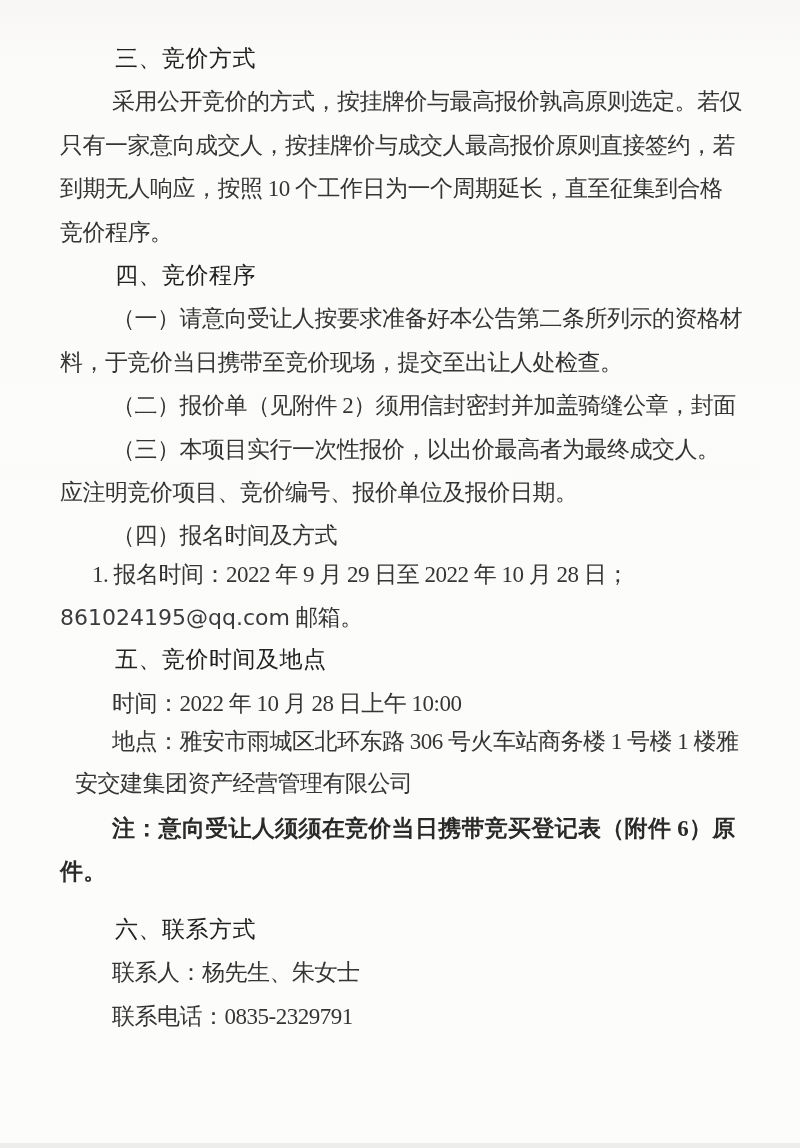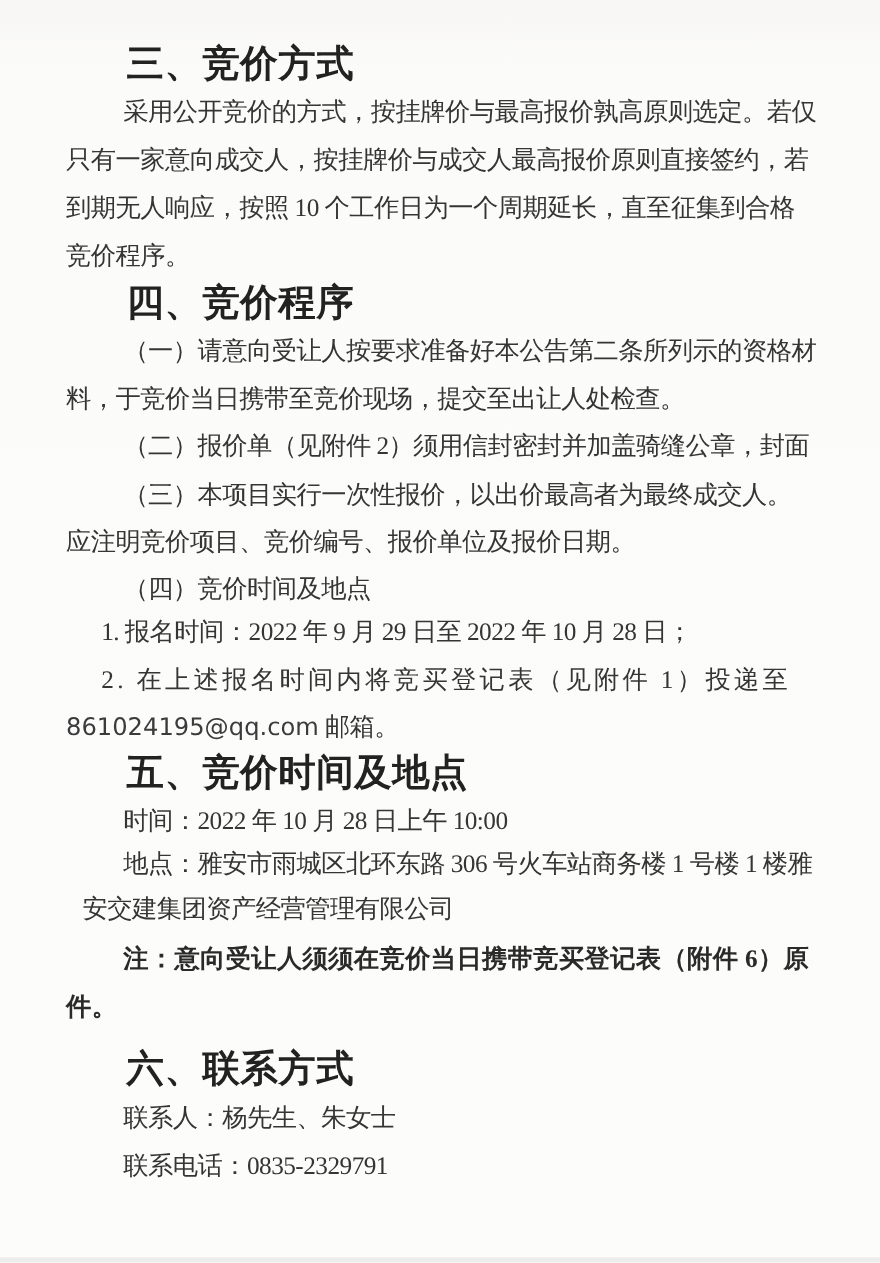--- a/index.html
+++ b/index.html
@@ -25,22 +25,22 @@
   .line {
     height: 43.4px;
     line-height: 43.4px;
     font-size: 23px;
     letter-spacing: -0.5px;
     white-space: nowrap;
   }
   
   .h {
     font-family: "Liberation Sans", sans-serif;
-    font-weight: 700;
-    font-size: 34px;
+    font-weight: 400;
+    font-size: 23px;
     letter-spacing: 0.5px;
     color: #222220;
     padding-left: 55px;
   }
   
   .ind { padding-left: 52px; }
   
   .num { padding-left: 32px; }
   
   .cont2 { padding-left: 15px; font-family: Liberation Mono, monospace; }
@@ -81,23 +81,22 @@
     <div class="line">只有一家意向成交人，按挂牌价与成交人最高报价原则直接签约，若</div>
     <div class="line">到期无人响应，按照 10 个工作日为一个周期延长，直至征集到合格</div>
     <div class="line">竞价程序。</div>
 
     <div class="line h">四、竞价程序</div>
     <div class="line ind">（一）请意向受让人按要求准备好本公告第二条所列示的资格材</div>
     <div class="line">料，于竞价当日携带至竞价现场，提交至出让人处检查。</div>
     <div class="line ind">（二）报价单（见附件 2）须用信封密封并加盖骑缝公章，封面</div>
     <div class="line ind">（三）本项目实行一次性报价，以出价最高者为最终成交人。</div>
     <div class="line">应注明竞价项目、竞价编号、报价单位及报价日期。</div>
-    <div class="line ind">（四）竞价时间及地点</div>
+    <div class="line ind">（四）报名时间及方式</div>
     <div class="line num mt-a">1. 报名时间：2022 年 9 月 29 日至 2022 年 10 月 28 日；</div>
-    <div class="line num spread">2. 在上述报名时间内将竞买登记表（见附件 1）投递至</div>
     <div class="line"><span class="email">861024195@qq.com</span><span> 邮箱。</span></div>
 
     <div class="line h mt-b">五、竞价时间及地点</div>
     <div class="line ind">时间：2022 年 10 月 28 日上午 10:00</div>
     <div class="line ind mt-c">地点：雅安市雨城区北环东路 306 号火车站商务楼 1 号楼 1 楼雅</div>
     <div class="line cont2">安交建集团资产经营管理有限公司</div>
     <div class="line ind bold">注：意向受让人须须在竞价当日携带竞买登记表（附件 6）原</div>
     <div class="line bold">件。</div>
 
     <div class="line h mt-d">六、联系方式</div>

